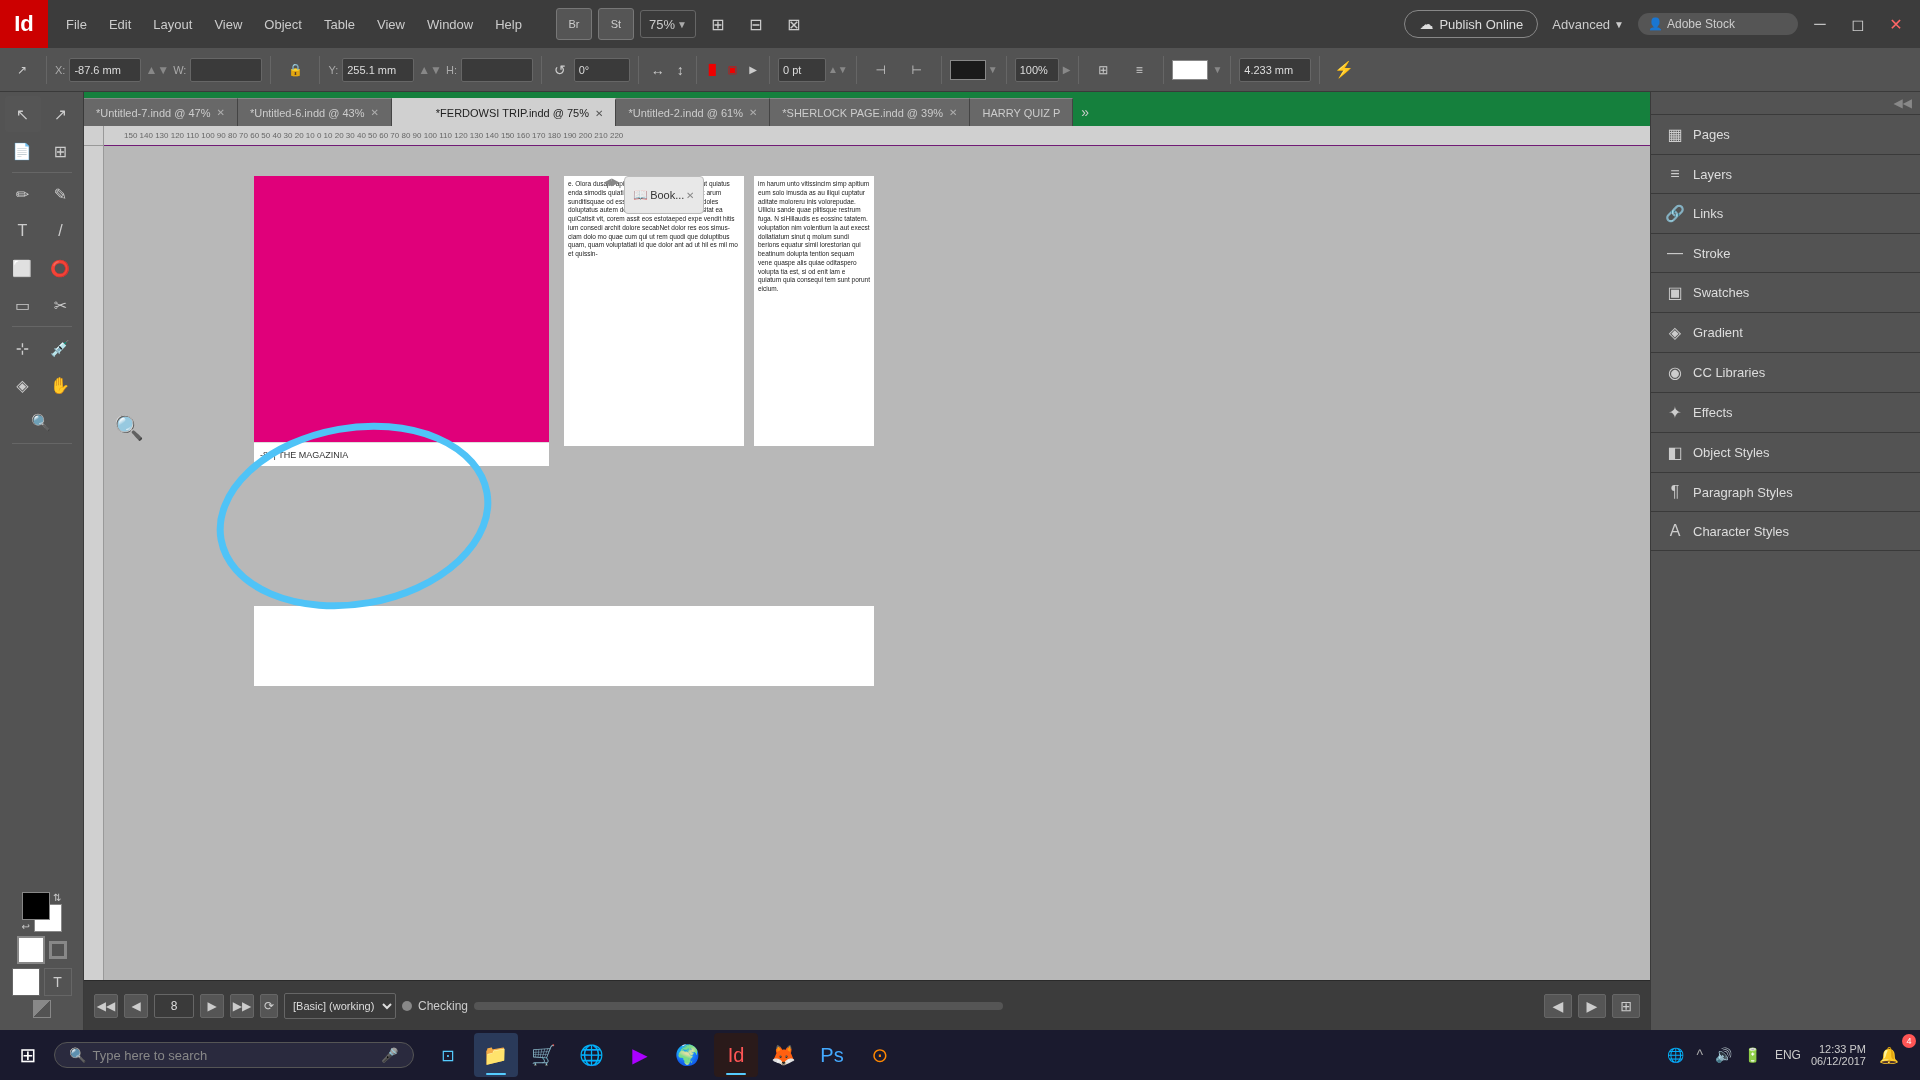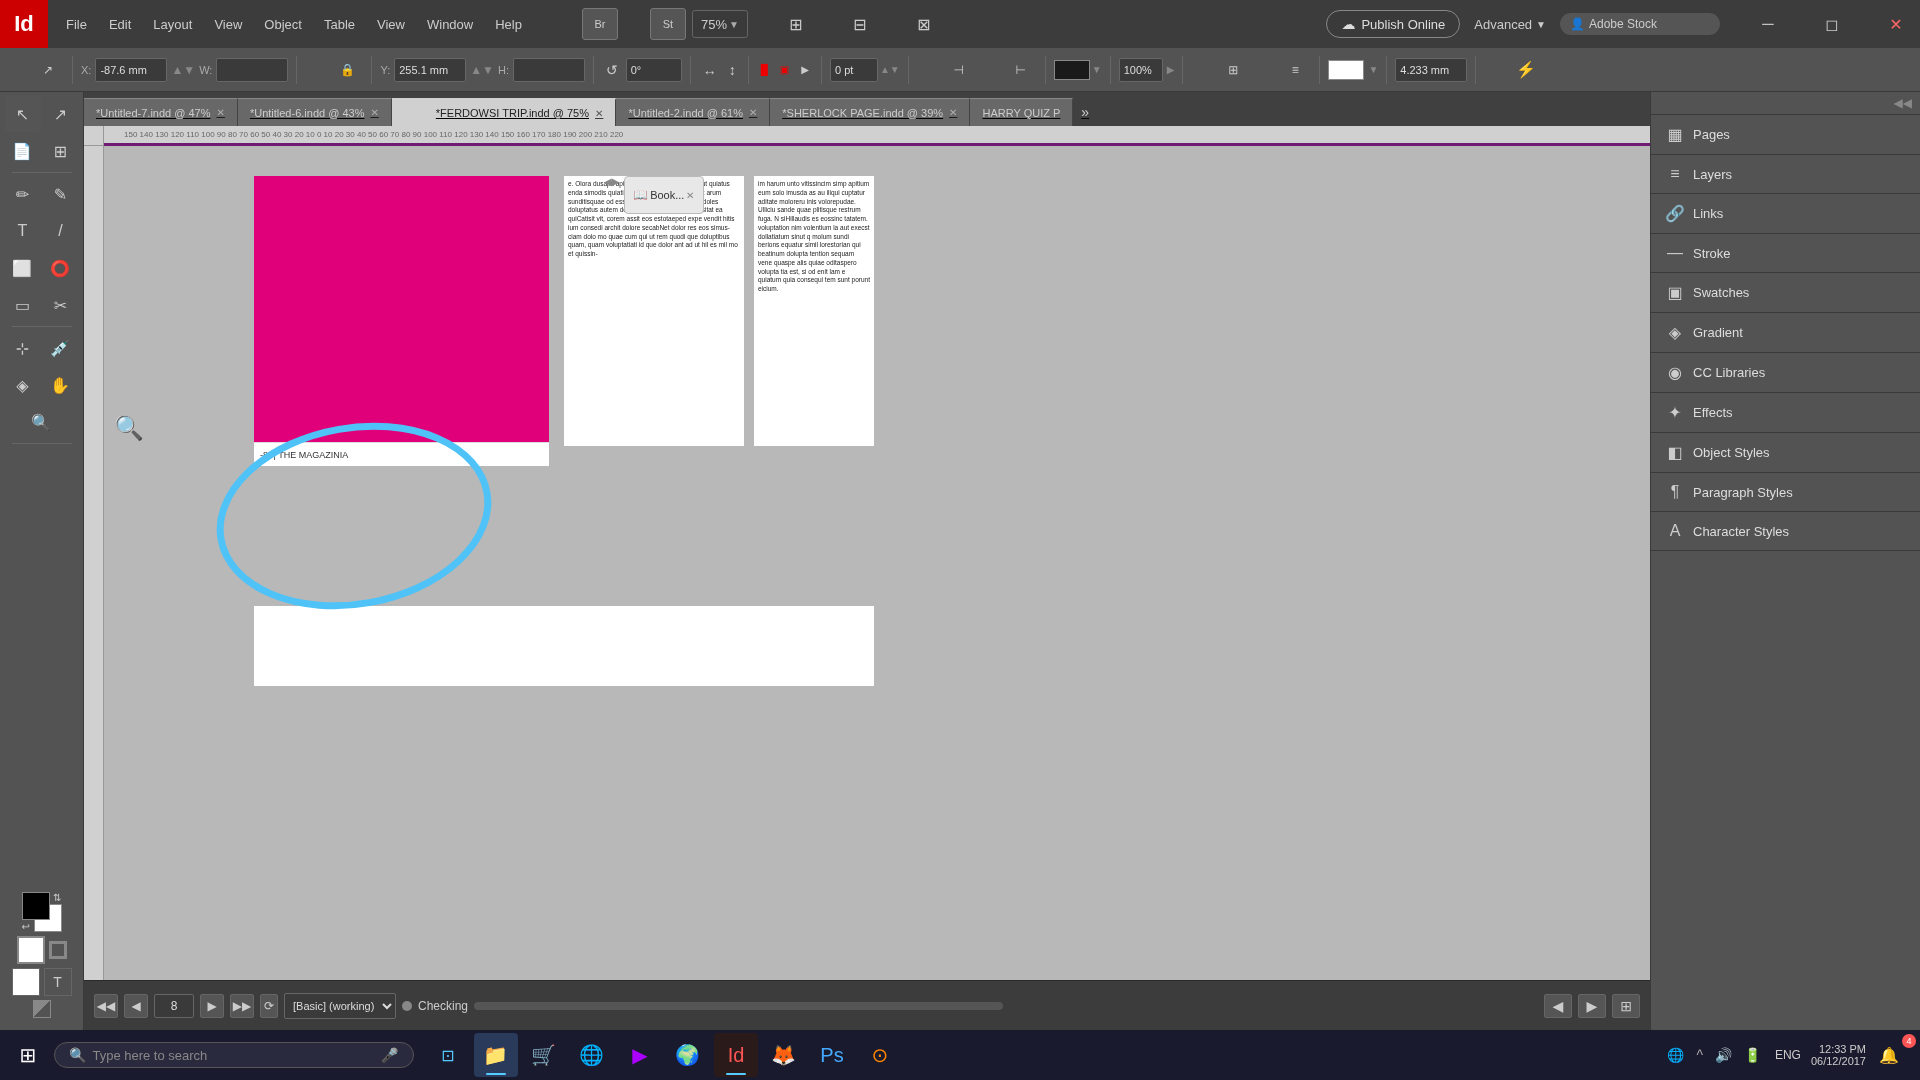--- a/index.html
+++ b/index.html
@@ -23,21 +23,21 @@
     }
 
     .toolbar-spacer { flex: 1; }
 
     .top-toolbar-right {
       display: flex; align-items: center; gap: 6px; padding-right: 8px;
     }
     .icon-btn {
       width: 32px; height: 32px; background: transparent; border: none;
       color: #ccc; cursor: pointer; display: flex; align-items: center;
-      justify-content: center; font-size: 16px; border-radius: 3px; margin-left: 26px;
+      justify-content: center; font-size: 16px; border-radius: 3px;
     }
 
     .publish-btn {
       display: flex; align-items: center; gap: 6px;
       background: #3a3a3a; border: 1px solid #888;
       color: #ddd; padding: 5px 14px; border-radius: 16px;
       cursor: pointer; font-size: 13px;
     }
 
     .advanced-btn {
@@ -65,23 +65,22 @@
     .sep { width: 1px; height: 28px; background: #666; margin: 0 4px; }
     .tb-icon { color: #ccc; font-size: 14px; padding: 2px 4px; cursor: pointer; }
     .tb-input {
       width: 56px; height: 24px; background: #3a3a3a; border: 1px solid #666;
       color: #ddd; padding: 2px 4px; font-size: 11px; border-radius: 2px;
     }
 
     
     #tab-bar {
       position: absolute; top: 92px; left: 84px; right: 270px; height: 34px;
-      background: #404040; display: flex; align-items: flex-end;
+      background: #15803d; display: flex; align-items: flex-end;
       overflow: hidden;
-      text-decoration: underline;
     }
     .tab {
       display: flex; align-items: center; gap: 6px;
       padding: 5px 12px; background: #686868; border-top: 1px solid #888;
       border-right: 1px solid #444; color: #ccc; cursor: pointer;
       font-size: 11px; height: 28px; white-space: nowrap;
     }
     .tab.active { background: #d0d0d0; color: #222; border-top: 2px solid #d0d0d0; padding-left: 44px; }
     .tab .close-x { font-size: 10px; cursor: pointer; opacity: 0.7; }
     .tab-overflow { color: #ccc; padding: 0 8px; cursor: pointer; font-size: 14px; line-height: 28px; }
@@ -113,21 +112,21 @@
     .swatch-swap { position: absolute; top: 0; right: 0; font-size: 10px; color: #ccc; cursor: pointer; }
     .swatch-reset { position: absolute; bottom: 0; left: 0; font-size: 10px; color: #ccc; cursor: pointer; }
 
     
     #canvas-area {
       position: absolute; top: 126px; left: 84px; right: 270px; bottom: 50px;
       background: #b0b0b0; overflow: hidden;
     }
     #ruler-h {
       position: absolute; top: 0; left: 20px; right: 0; height: 20px;
-      background: #d0d0d0; border-bottom: 3px solid #701a75; display: flex;
+      background: #d0d0d0; border-bottom: 1px solid #701a75; display: flex;
       align-items: center; overflow: hidden;
     }
     #ruler-v {
       position: absolute; top: 20px; left: 0; width: 20px; bottom: 0;
       background: #d0d0d0; border-right: 1px solid #999;
     }
     #ruler-corner {
       position: absolute; top: 0; left: 0; width: 20px; height: 20px;
       background: #d0d0d0; border-right: 1px solid #999; border-bottom: 1px solid #999;
     }

